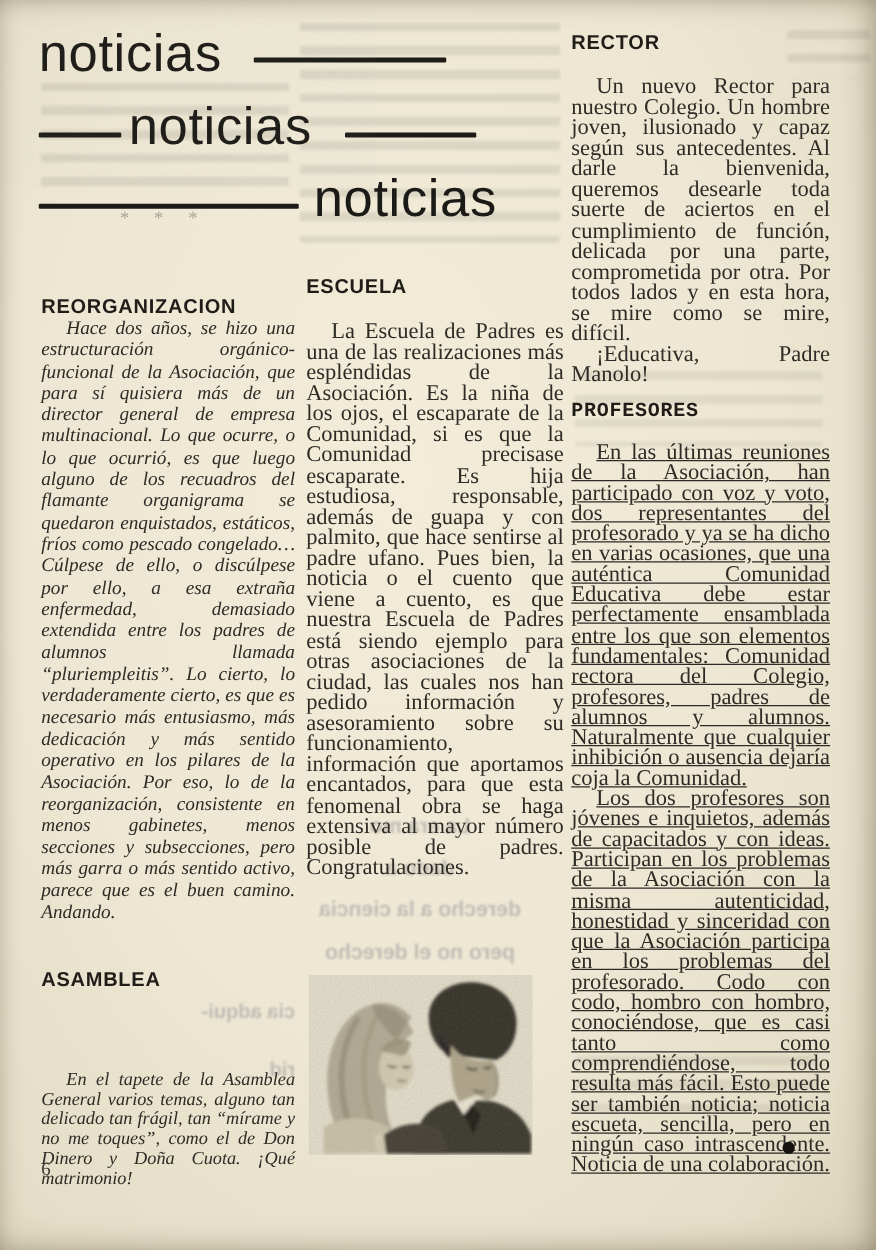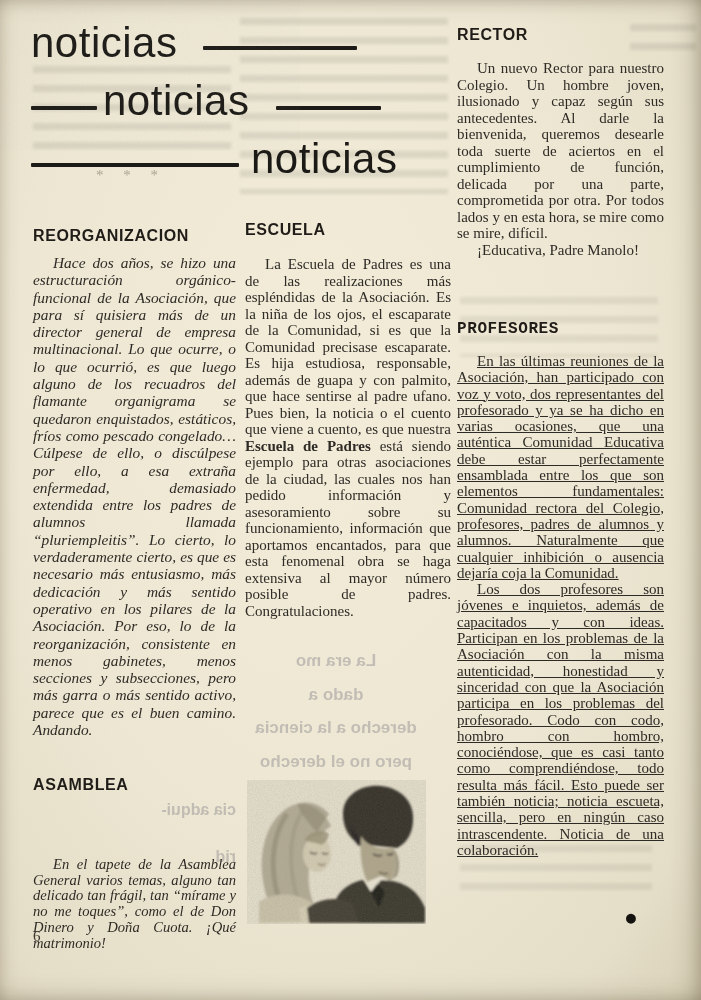--- a/index.html
+++ b/index.html
@@ -26,24 +26,24 @@
   }
   .rule{position:absolute;height:4px;background:#1d1b17;border-radius:1px;}
   
   .hd{
     position:absolute;font-family:"Liberation Sans", sans-serif;
     font-weight:700;font-size:16px;letter-spacing:.6px;color:#201d19;
   }
   
   .col{position:absolute;text-align:justify;}
   .col p{margin:0;text-indent:20px;}
-  .b15{font-size:15px;line-height:16.5px;}
+  .b15{font-size:18px;line-height:16.5px;}
   .b15l{font-size:15.4px;line-height:17.3px;}
   .ital{font-style:italic;font-size:14.6px;line-height:15.7px;margin-top:44px;}
-  .boldrun{font-weight:700;margin-top:36px;}
+  .boldrun{font-weight:400;margin-top:36px;}
   
   .ghost-lines{
     position:absolute;pointer-events:none;border-radius:2px;
     background-image:repeating-linear-gradient(to bottom,
       rgba(110,104,92,.15) 0px, rgba(110,104,92,.15) 7px,
       rgba(110,104,92,0) 7px, rgba(110,104,92,0) 19px);
     filter:blur(1.4px);
   }
   .ghost-bold{
     position:absolute;pointer-events:none;
@@ -85,21 +85,21 @@
   </div>
 
   <div class="title" style="left:31px;top:22px;">noticias</div>
   <div class="rule" style="left:203px;top:46px;width:154px;"></div>
   <div class="title" style="left:103px;top:80px;">noticias</div>
   <div class="rule" style="left:31px;top:106px;width:66px;"></div>
   <div class="rule" style="left:276px;top:106px;width:105px;"></div>
   <div class="title" style="left:251px;top:138px;">noticias</div>
   <div class="rule" style="left:31px;top:163px;width:208px;"></div>
 
-  <div class="hd" style="left:33px;top:227px;">REORGANIZACION</div>
+  <div class="hd" style="left:33px;top:237px;">REORGANIZACION</div>
   <div class="col b15l" style="left:33px;top:254px;width:203px;font-style:italic;">
     <p>Hace dos años, se hizo una estructuración orgánico-funcional de la Asociación, que para sí quisiera más de un director general de empresa multinacional. Lo que ocurre, o lo que ocurrió, es que luego alguno de los recuadros del flamante organigrama se quedaron enquistados, estáticos, fríos como pescado congelado… Cúlpese de ello, o discúlpese por ello, a esa extraña enfermedad, demasiado extendida entre los padres de alumnos llamada “pluriempleitis”. Lo cierto, lo verdaderamente cierto, es que es necesario más entusiasmo, más dedicación y más sentido operativo en los pilares de la Asociación. Por eso, lo de la reorganización, consistente en menos gabinetes, menos secciones y subsecciones, pero más garra o más sentido activo, parece que es el buen camino. Andando.</p>
   </div>
 
   <div class="hd" style="left:33px;top:776px;">ASAMBLEA</div>
   <div class="col ital" style="left:33px;top:813px;width:203px;">
     <p>En el tapete de la Asamblea General varios temas, alguno tan delicado tan frágil, tan “mírame y no me toques”, como el de Don Dinero y Doña Cuota. ¡Qué matrimonio!</p>
   </div>
 
   <div class="hd" style="left:245px;top:221px;">ESCUELA</div>

